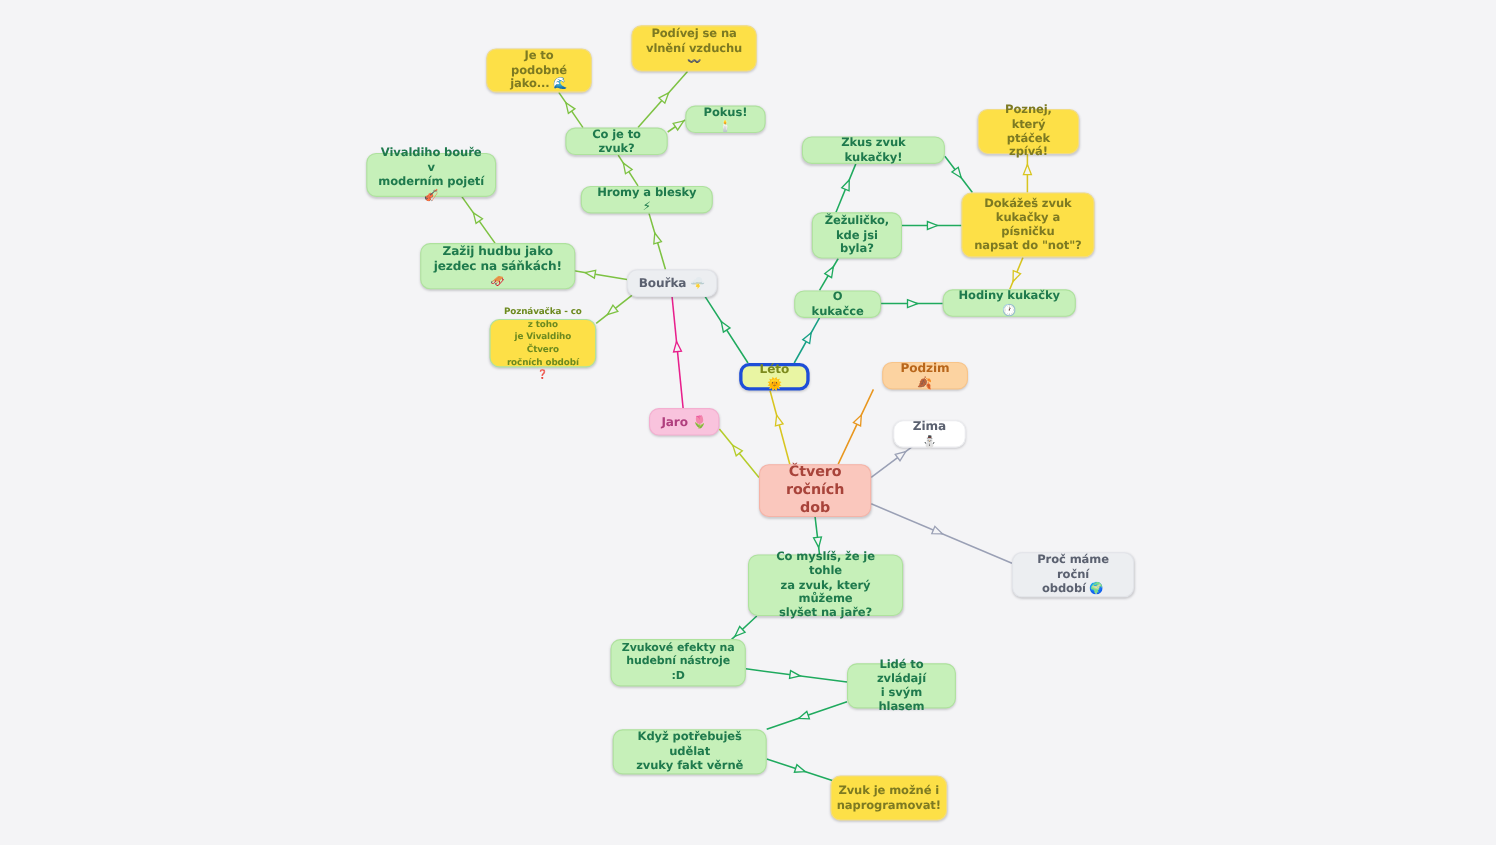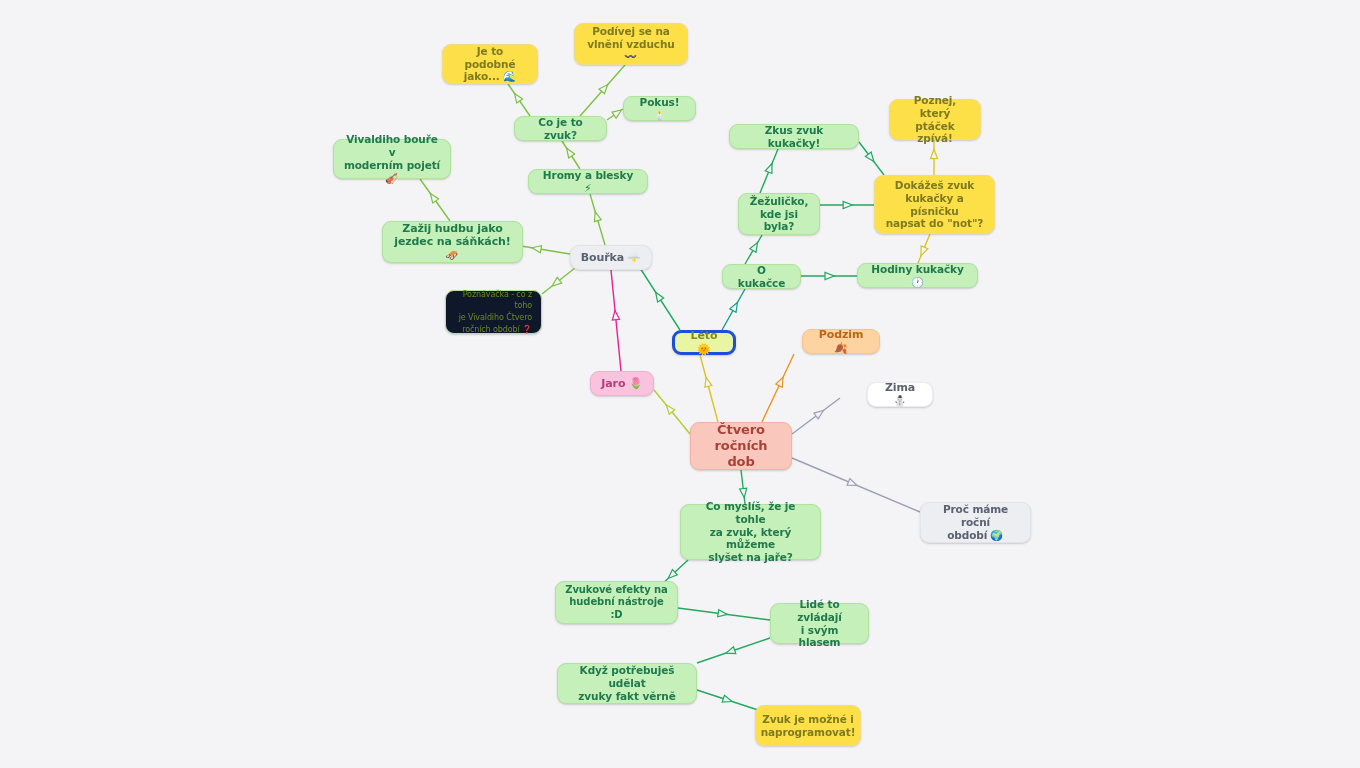--- a/index.html
+++ b/index.html
@@ -74,27 +74,26 @@
     background: #ffffff;
     color: #5b6170;
     border: 1px solid #ebecef;
   }
   .n-gray {
     background: #eceef1;
     color: #5b6170;
     border: 1px solid #e2e4e9;
   }
   .n-note {
-    background: #0f172a;
+    background: #fde047;
     color: #6d8a1f;
     border: 1px solid #aee29d;
     font-size: 8px;
-    font-weight: normal;
+    font-weight: bold;
     line-height: 1.45;
-    text-align: right;
   }
 </style>
 </head>
 <body>
 
 <div id="canvas">
   <svg id="edge-layer" viewBox="0 0 1360 768" width="1360" height="768">
       <g>
         <line x1="690" y1="434" x2="654" y2="390" stroke="#b5cc2a" stroke-width="1.4"></line>
         <polygon points="666.2140976779418,404.92834160637346 674.8261316254406,409.76909271411785 669.2536390711767,414.3284048039701" fill="#f4f4f6" stroke="#b5cc2a" stroke-width="1.2"></polygon>
@@ -207,21 +206,21 @@
         <line x1="697" y1="690" x2="758" y2="710" stroke="#1faa5e" stroke-width="1.4"></line>
         <polygon points="732.051836327788,701.4924053533731 722.188142141814,702.0469655444986 724.4313069598498,695.2053128494895" fill="#f4f4f6" stroke="#1faa5e" stroke-width="1.2"></polygon>
       </g>
     </svg>
   <div id="node-layer">
       <div class="node n-center" style="left: 690px; top: 422px; width: 102px; height: 48px; font-size: 13px;">Čtvero
 ročních dob</div>
       <div class="node n-pink" style="left: 590px; top: 371px; width: 64px; height: 25px; font-size: 11px;">Jaro 🌷</div>
       <div class="node n-lime" style="left: 672px; top: 330px; width: 64px; height: 25px; font-size: 11px;">Léto 🌞</div>
       <div class="node n-orange" style="left: 802px; top: 329px; width: 78px; height: 25px; font-size: 11px;">Podzim 🍂</div>
-      <div class="node n-white" style="left: 867px; top: 382px; width: 66px; height: 25px; font-size: 11px;">Zima ⛄</div>
+      <div class="node n-white" style="left: 812px; top: 382px; width: 66px; height: 25px; font-size: 11px;">Zima ⛄</div>
       <div class="node n-gray" style="left: 570px; top: 245px; width: 82px; height: 25px; font-size: 11px;">Bouřka 🌩️</div>
       <div class="node n-green" style="left: 514px; top: 116px; width: 93px; height: 25px; font-size: 10.5px;">Co je to zvuk?</div>
       <div class="node n-green" style="left: 528px; top: 169px; width: 120px; height: 25px; font-size: 10.5px;">Hromy a blesky ⚡</div>
       <div class="node n-yellow" style="left: 442px; top: 44px; width: 96px; height: 40px; font-size: 10.5px;">Je to podobné
 jako... 🌊</div>
       <div class="node n-yellow" style="left: 574px; top: 23px; width: 114px; height: 42px; font-size: 10.5px;">Podívej se na
 vlnění vzduchu 〰️</div>
       <div class="node n-green" style="left: 623px; top: 96px; width: 73px; height: 25px; font-size: 10.5px;">Pokus! 🕯️</div>
       <div class="node n-green" style="left: 333px; top: 139px; width: 118px; height: 40px; font-size: 10.5px;">Vivaldiho bouře v
 moderním pojetí 🎻</div>

